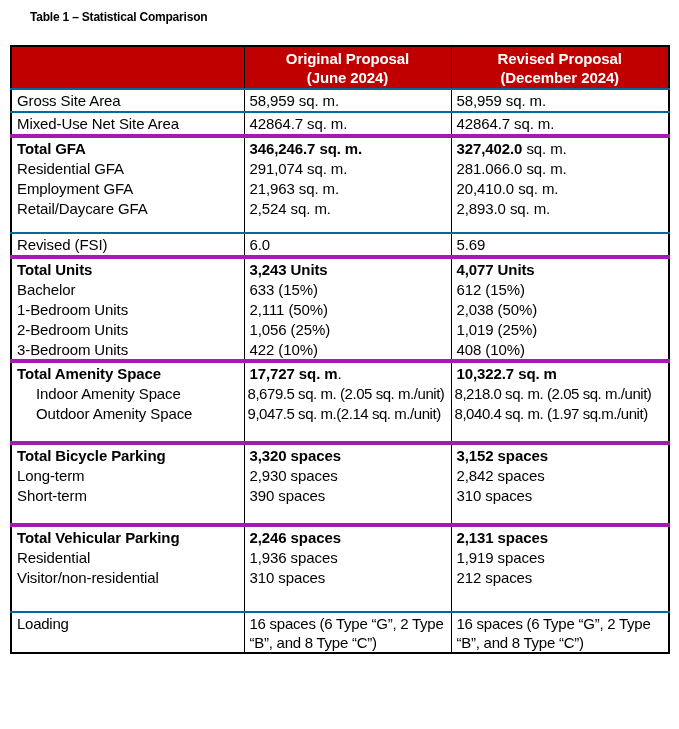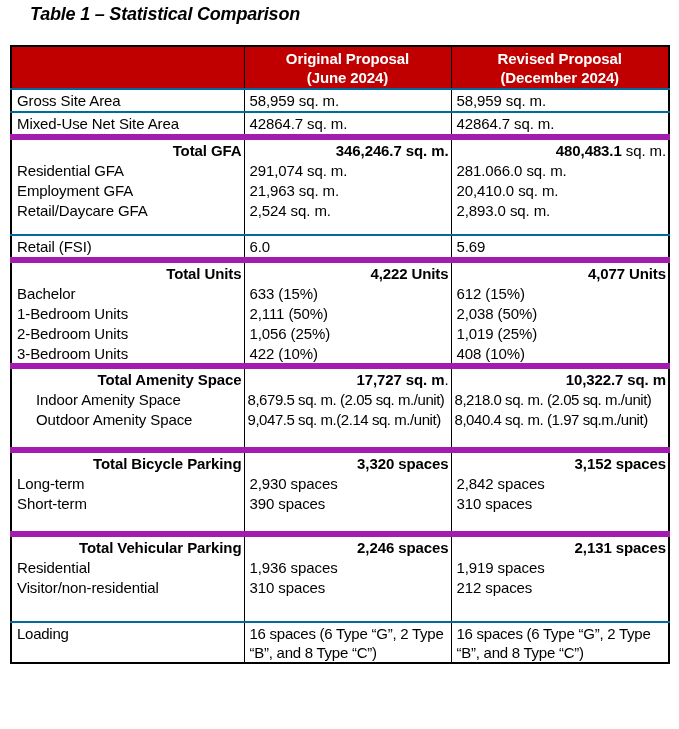--- a/index.html
+++ b/index.html
@@ -2,40 +2,40 @@
 <html><head>
 <meta charset="utf-8">
 <style>
   html,body{margin:0;padding:0;}
   body{
     width:679px;height:729px;background:#ffffff;color:#000;
     font-family:"Liberation Sans","DejaVu Sans",sans-serif;
     position:relative;overflow:hidden;
   }
   .doc-title{
-    position:absolute;left:30px;top:4px;
-    font-size:18px;font-weight:bold;letter-spacing:-0.2px;font-style:italic;
+    position:absolute;left:30px;top:10px;
+    font-size:12px;font-weight:bold;letter-spacing:-0.2px;
   }
   table.stats{
     position:absolute;left:10px;top:45px;width:658px;
     border-collapse:collapse;table-layout:fixed;
     border:2px solid #000;
     font-size:15px;line-height:19px;letter-spacing:-0.1px;
   }
   th{
     background:#C00000;color:#fff;font-weight:bold;font-size:15px;
     text-align:center;vertical-align:middle;white-space:pre-line;
     height:41px;border-bottom:1px solid #000;padding:0 14px;
   }
   th + th, td + td{border-left:1px solid #000;}
   td{
     padding:1px 2px 0 5px;vertical-align:top;overflow:hidden;
   }
   tr.rt1 > td{border-top:2px solid #0369a1;}
-  tr.rt2 > td{border-top:6px solid #a21caf;text-align:right;}
+  tr.rt2 > td{border-top:4px solid #a21caf;}
   tr.bold > td{font-weight:bold;}
   .r{font-weight:normal;}
   tr.row21 > td{height:20px;}
   tr.sp-sm > td{height:13px;}
   tr.sp > td{height:17px;}
   tr.sp-lg > td{height:23px;}
   tr.tall > td{height:97px;}
   tr.loading-row > td{height:38px;letter-spacing:-0.25px;}
   td.tight{letter-spacing:-0.45px;padding-left:3px;padding-right:1px;white-space:nowrap;}
   td.ind{padding-left:24px;}
@@ -67,21 +67,21 @@
       <td>58,959 sq. m.</td>
     </tr>
     <tr class="rt1 row21">
       <td>Mixed-Use Net Site Area</td>
       <td>42864.7 sq. m.</td>
       <td>42864.7 sq. m.</td>
     </tr>
     <tr class="rt2 bold">
       <td>Total GFA</td>
       <td>346,246.7 sq. m.</td>
-      <td><span>480,483.1</span><span class="r"> sq. m.</span></td>
+      <td><span>327,402.0</span><span class="r"> sq. m.</span></td>
     </tr>
     <tr>
       <td>Residential GFA</td>
       <td>291,074 sq. m.</td>
       <td>281.066.0 sq. m.</td>
     </tr>
     <tr>
       <td>Employment GFA</td>
       <td>21,963 sq. m.</td>
       <td>20,410.0 sq. m.</td>
@@ -90,27 +90,27 @@
       <td>Retail/Daycare GFA</td>
       <td>2,524 sq. m.</td>
       <td>2,893.0 sq. m.</td>
     </tr>
     <tr class="sp-sm">
       <td></td>
       <td></td>
       <td></td>
     </tr>
     <tr class="rt1 row21">
-      <td>Retail (FSI)</td>
+      <td>Revised (FSI)</td>
       <td>6.0</td>
       <td>5.69</td>
     </tr>
     <tr class="rt2 bold">
       <td>Total Units</td>
-      <td>4,222 Units</td>
+      <td>3,243 Units</td>
       <td>4,077 Units</td>
     </tr>
     <tr>
       <td>Bachelor</td>
       <td>633 (15%)</td>
       <td>612 (15%)</td>
     </tr>
     <tr>
       <td>1-Bedroom Units</td>
       <td>2,111 (50%)</td>

